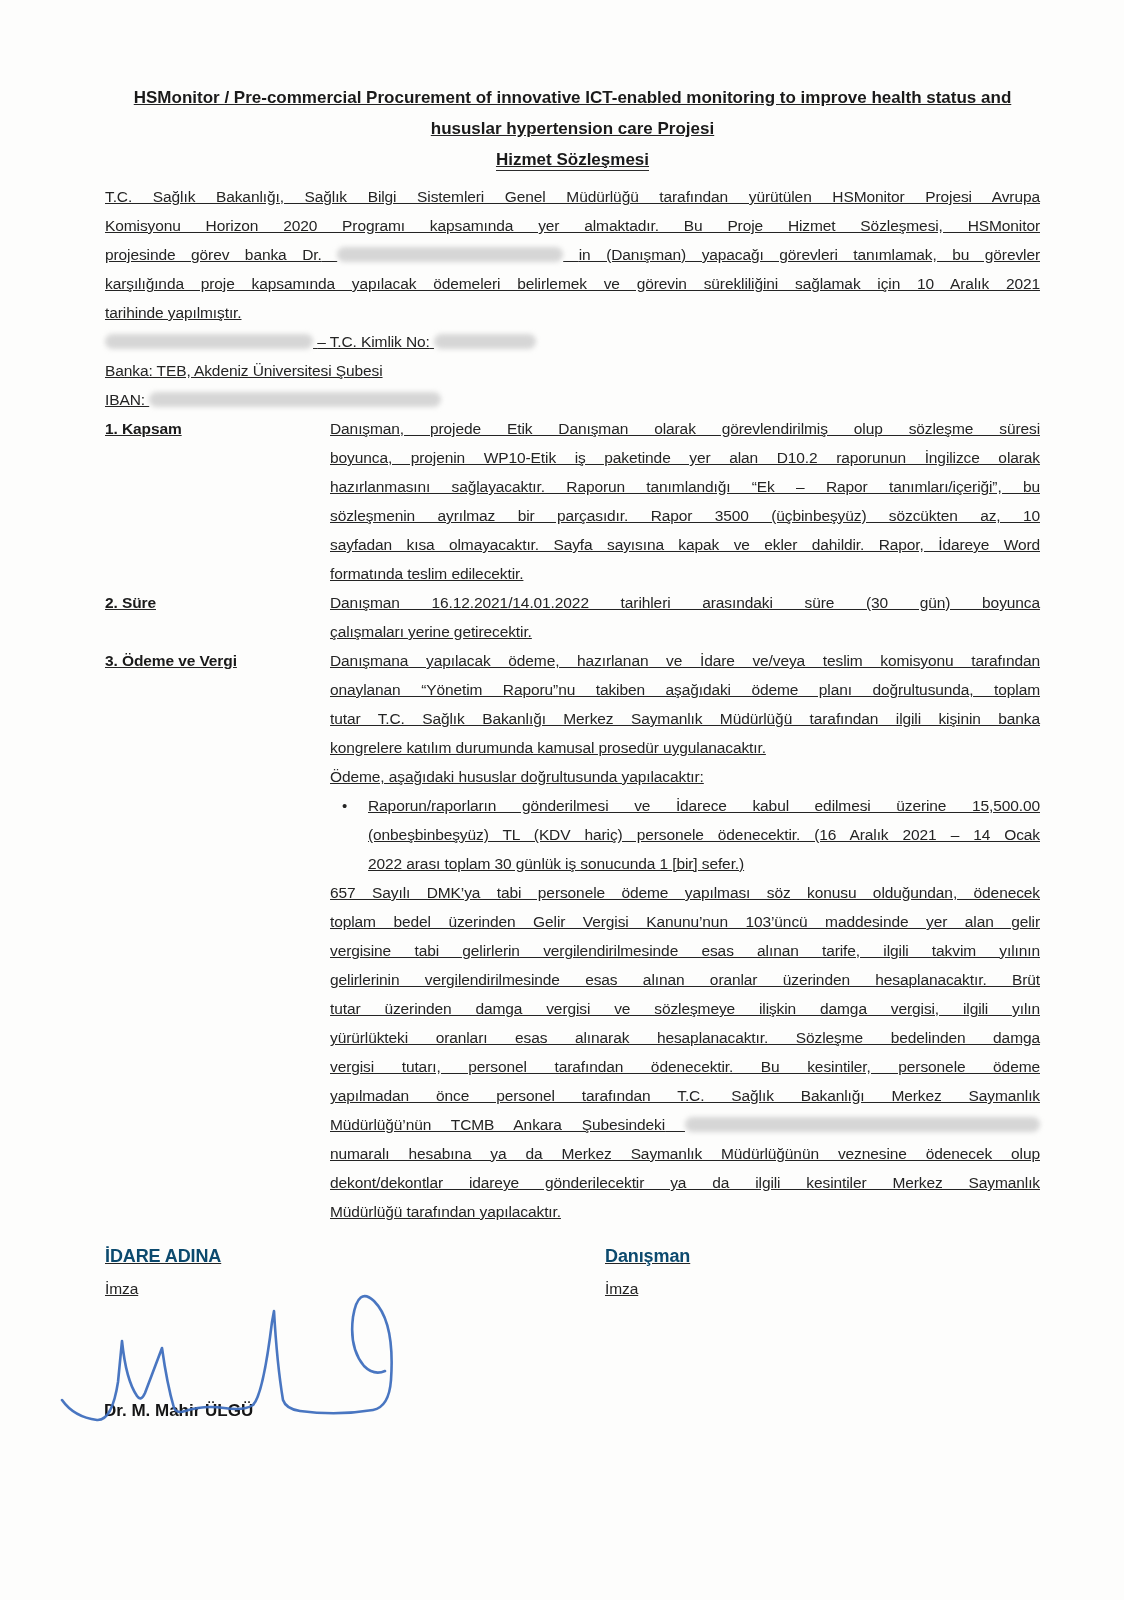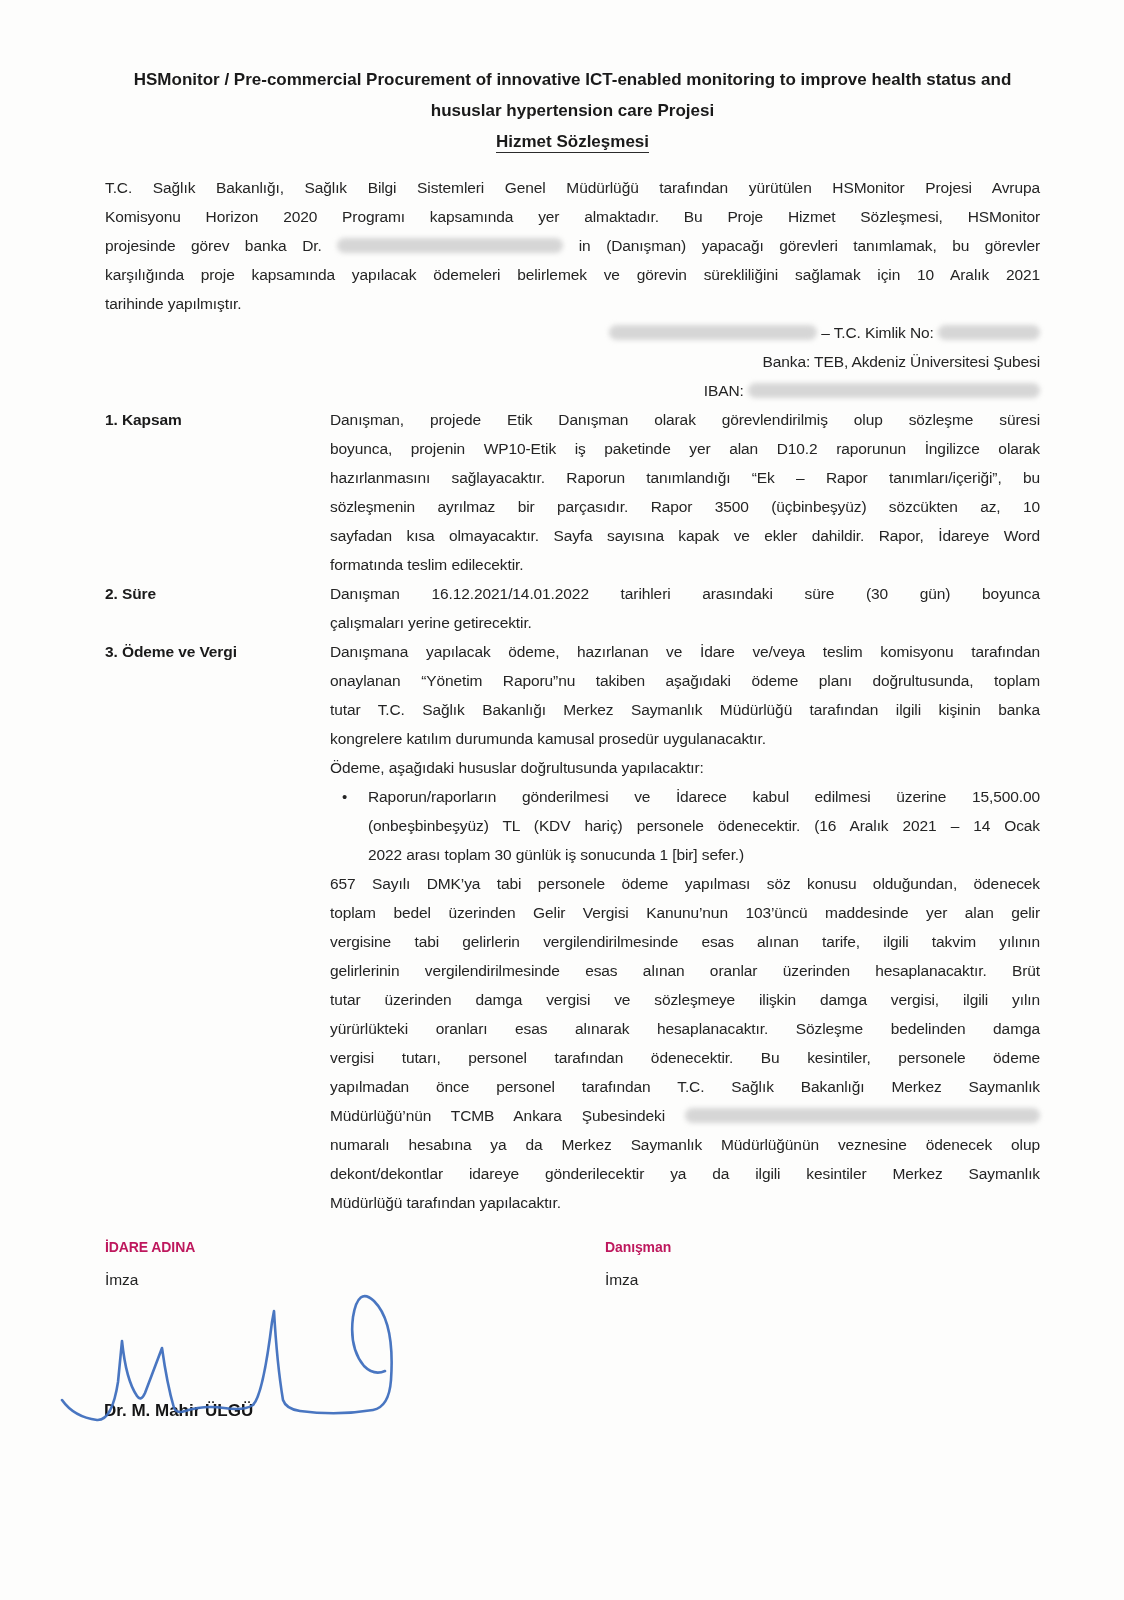--- a/index.html
+++ b/index.html
@@ -1,36 +1,36 @@
 <!DOCTYPE html>
 <html><head>
 <meta charset="utf-8">
 <style>
   html,body{margin:0;padding:0;background:#ffffff;}
   .page{position:relative;width:1124px;height:1600px;background:#fdfdfc;
         font-family:"Liberation Sans",sans-serif;color:#242424;
         font-size:15.5px;line-height:29px;letter-spacing:-0.1px;overflow:hidden;}
-  .inner{padding:64px 84px 0 105px;}
+  .inner{padding:82px 84px 0 105px;text-decoration:underline;}
   .title-block{text-align:center;font-weight:bold;font-size:17px;line-height:31px;color:#1a1a1a;letter-spacing:0;}
   .subtitle-text{border-bottom:1.6px solid #2b2b2b;padding-bottom:1px;}
-  .intro{margin-top:16px;}
+  .intro{margin-top:7px;}
   .jline{text-align:justify;text-align-last:justify;}
   .jline.last{text-align-last:left;}
-  .plain-line{text-align:right;}
+  .plain-line{text-align:left;}
   .redact{display:inline-block;background:#d6d6d6;border-radius:8px;filter:blur(2.5px);
           height:15px;vertical-align:-2px;}
   .w226{width:226px}.w208{width:208px}.w102{width:102px}.w292{width:292px}.w355{width:355px}
   .row{display:flex;align-items:flex-start;justify-content:flex-end;}
   .row .label{width:225px;flex:none;font-weight:bold;color:#1a1a1a;}
   .row .content{width:710px;flex:none;}
   .bullet-item{position:relative;padding-left:38px;}
   .bullet-marker{position:absolute;left:12px;top:0;font-size:15px;}
   .sig-row{display:flex;margin-top:16px;}
   .sig-col-left{width:500px;flex:none;}
-  .sig-title{font-weight:bold;font-size:14px;color:#be185d;}
+  .sig-title{font-weight:bold;font-size:18px;color:#0c4a6e;}
   .sig-imza{margin-top:3px;}
   .signer-name{position:absolute;left:104px;top:1396px;font-weight:bold;font-size:17px;color:#151515;letter-spacing:0;}
   .signature-svg{position:absolute;left:52px;top:1260px;pointer-events:none;}
 </style>
 </head>
 <body>
 
 <div class="page">
   <div class="inner">
 

